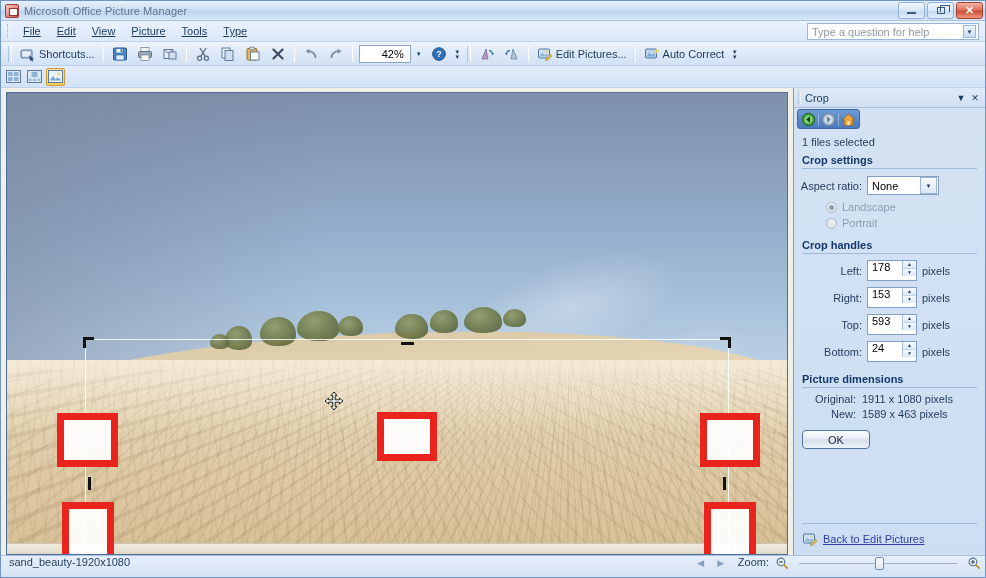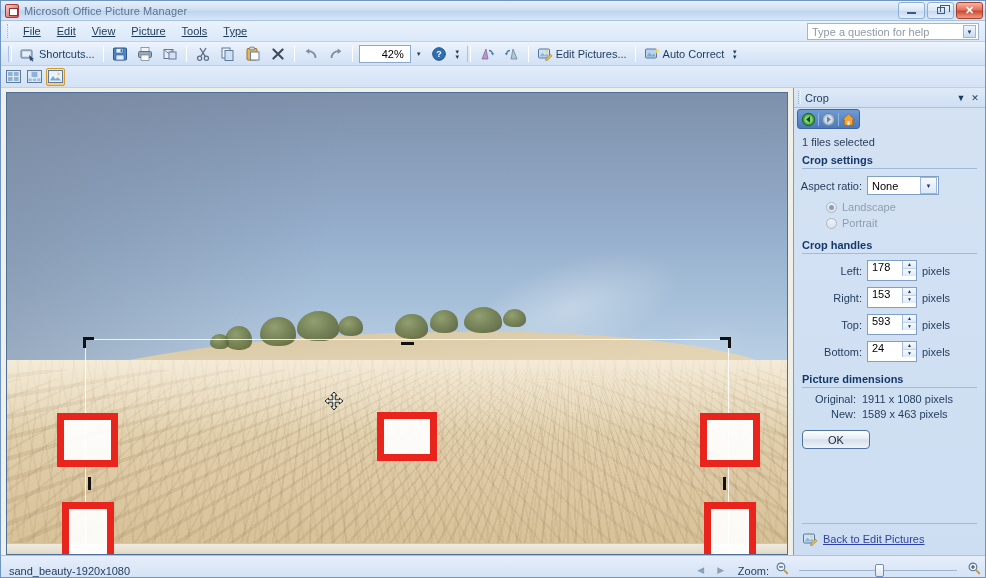--- a/index.html
+++ b/index.html
@@ -451,21 +451,21 @@
     display: flex; align-items: center; gap: 5px;
   }
   #back-link { color: #2f3fa8; text-decoration: underline; font-size: 11px; }
 
   
   #status-bar {
     height: 22px;
     flex: none;
     background: linear-gradient(180deg,#e6eefa 0%,#d5e3f5 100%);
     border-top: 1px solid #a9c2df;
-    display: flex; align-items: flex-end;
+    display: flex; align-items: flex-start;
     padding: 0 4px 0 8px;
     color: #1f3a5c;
     font-size: 11px;
     gap: 6px;
   }
   #status-file { flex: none; }
   #status-mid { flex: 1; }
   .nav-arrow {
     width: 14px; height: 14px;
     display: flex; align-items: center; justify-content: center;

